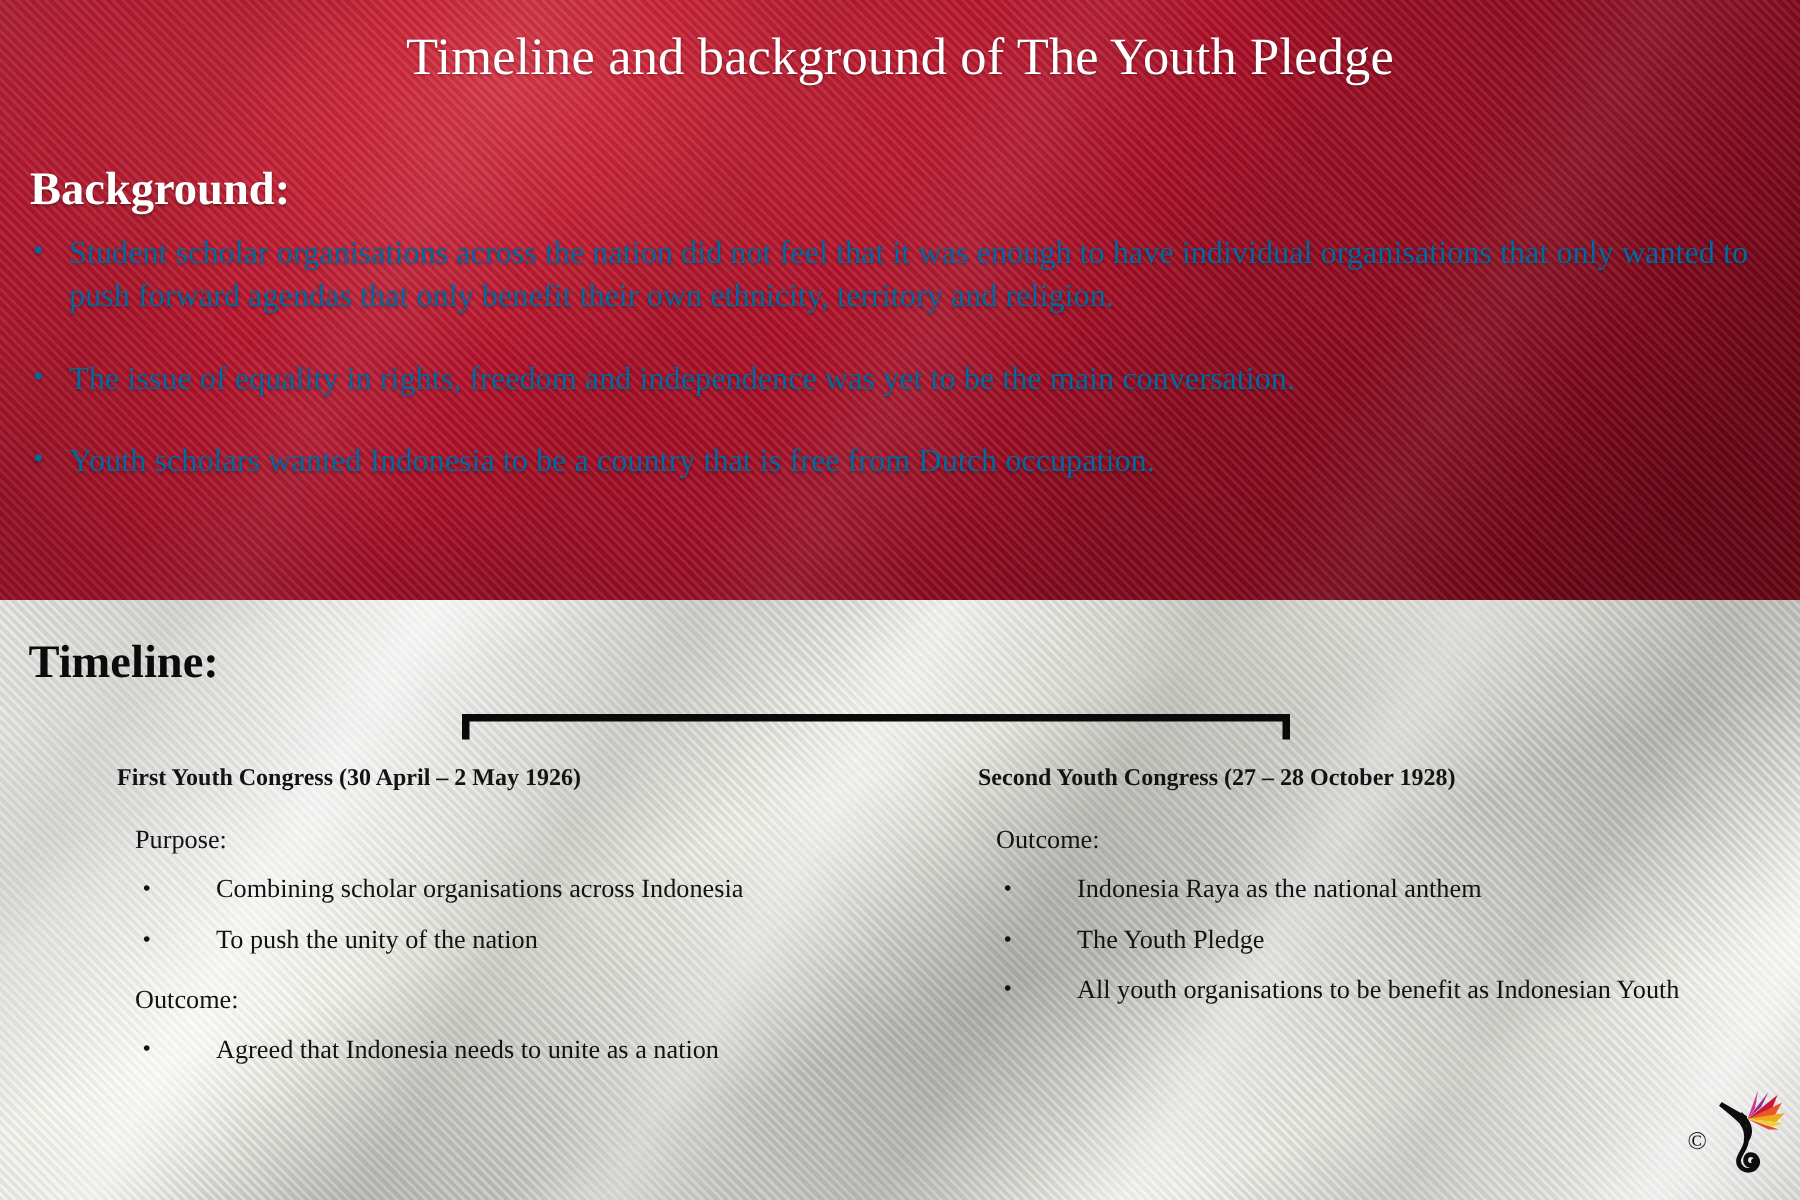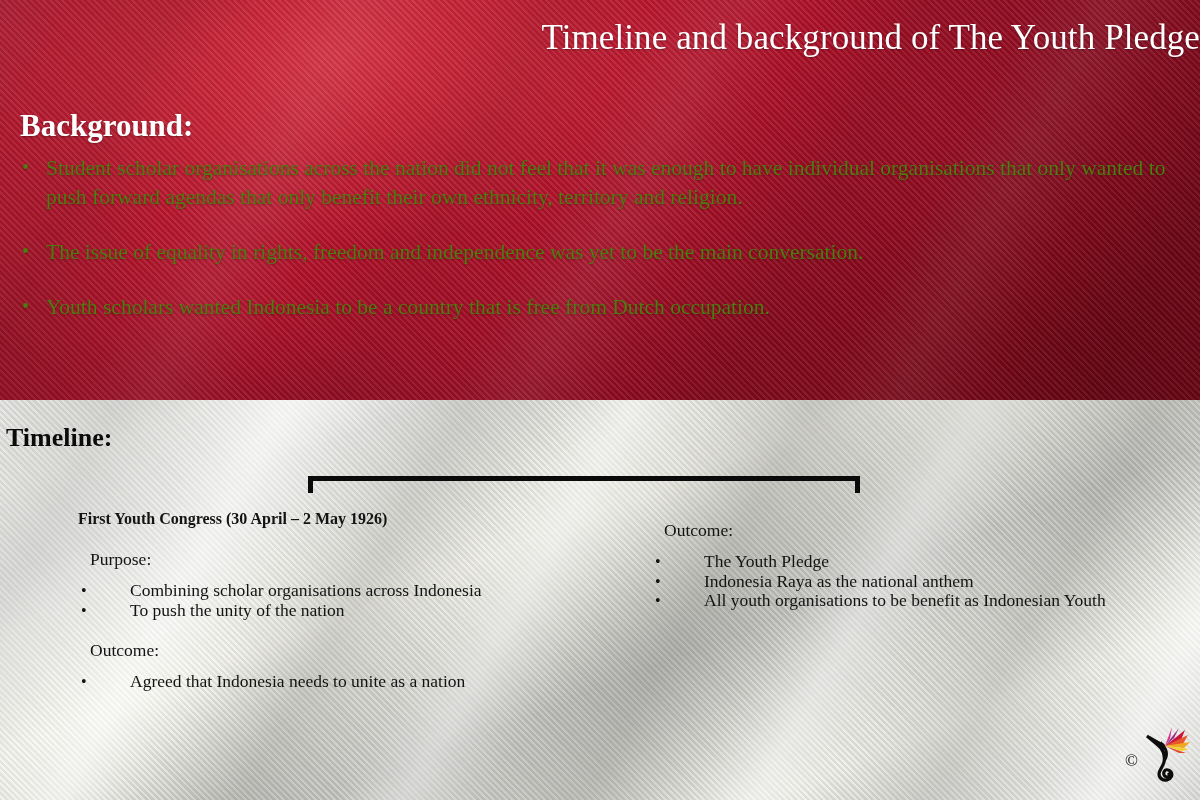--- a/index.html
+++ b/index.html
@@ -138,21 +138,21 @@
   #content {
     position: absolute;
     inset: 0;
   }
 
   #slide-title {
     position: absolute;
     left: 0;
     top: 18px;
     width: 1200px;
-    text-align: right;
+    text-align: center;
     color: #ffffff;
     font-size: 35px;
     font-weight: 400;
     letter-spacing: 0.1px;
     font-family: "Liberation Serif", "DejaVu Serif", serif;
     text-shadow: 0 1px 2px rgba(0,0,0,0.35);
     white-space: nowrap;
   }
 
   #background-heading {
@@ -167,21 +167,21 @@
   }
 
   #background-list {
     position: absolute;
     left: 16px;
     top: 154px;
     width: 1168px;
     list-style: none;
     margin: 0;
     padding: 0;
-    color: #4d7c0f;
+    color: #0369a1;
   }
   #background-list li {
     position: relative;
     padding-left: 30px;
     margin-bottom: 26px;
     font-size: 21.5px;
     line-height: 29px;
     font-family: "Liberation Serif", "DejaVu Serif", serif;
     text-shadow: 0 1px 2px rgba(0,0,0,0.30);
   }
@@ -189,24 +189,24 @@
     content: "\2022";
     position: absolute;
     left: 6px;
     top: -1px;
     font-size: 20px;
     line-height: 29px;
   }
 
   #timeline-heading {
     position: absolute;
-    left: 6px;
+    left: 19px;
     top: 423px;
     color: #0b0b0b;
-    font-size: 26px;
+    font-size: 31px;
     font-weight: bold;
     font-family: "Liberation Serif", "DejaVu Serif", serif;
   }
 
   
   #timeline-bracket {
     position: absolute;
     left: 308px;
     top: 476px;
     width: 552px;
@@ -261,21 +261,21 @@
   .sub-list {
     list-style: none;
     margin: 0 0 20px 0;
     padding: 0;
   }
   .sub-list li {
     position: relative;
     padding-left: 52px;
     font-size: 17.5px;
     line-height: 19.5px;
-    margin: 0;
+    margin: 14px;
   }
   .sub-list li:before {
     content: "\2022";
     position: absolute;
     left: 3px;
     top: 0;
     font-size: 16px;
     line-height: 19.5px;
   }
   .sub-list.last { margin-bottom: 0; }
@@ -351,25 +351,26 @@
         <li>To push the unity of the nation</li>
       </ul>
 
       <p class="sub-label">Outcome:</p>
       <ul class="sub-list last">
         <li>Agreed that Indonesia needs to unite as a nation</li>
       </ul>
     </div>
 
     <div id="congress-second" class="congress-col">
+      <p class="congress-title">Second Youth Congress (27 – 28 October 1928)</p>
 
       <p class="sub-label">Outcome:</p>
       <ul class="sub-list last">
+        <li>Indonesia Raya as the national anthem</li>
         <li>The Youth Pledge</li>
-        <li>Indonesia Raya as the national anthem</li>
         <li>All youth organisations to be benefit as Indonesian Youth</li>
       </ul>
     </div>
 
     <div id="logo-mark">
       <span id="copyright-symbol">©</span>
       <span id="bird-logo">
         <svg width="52" height="60" viewBox="0 0 52 60" xmlns="http://www.w3.org/2000/svg">
 
           <g>

